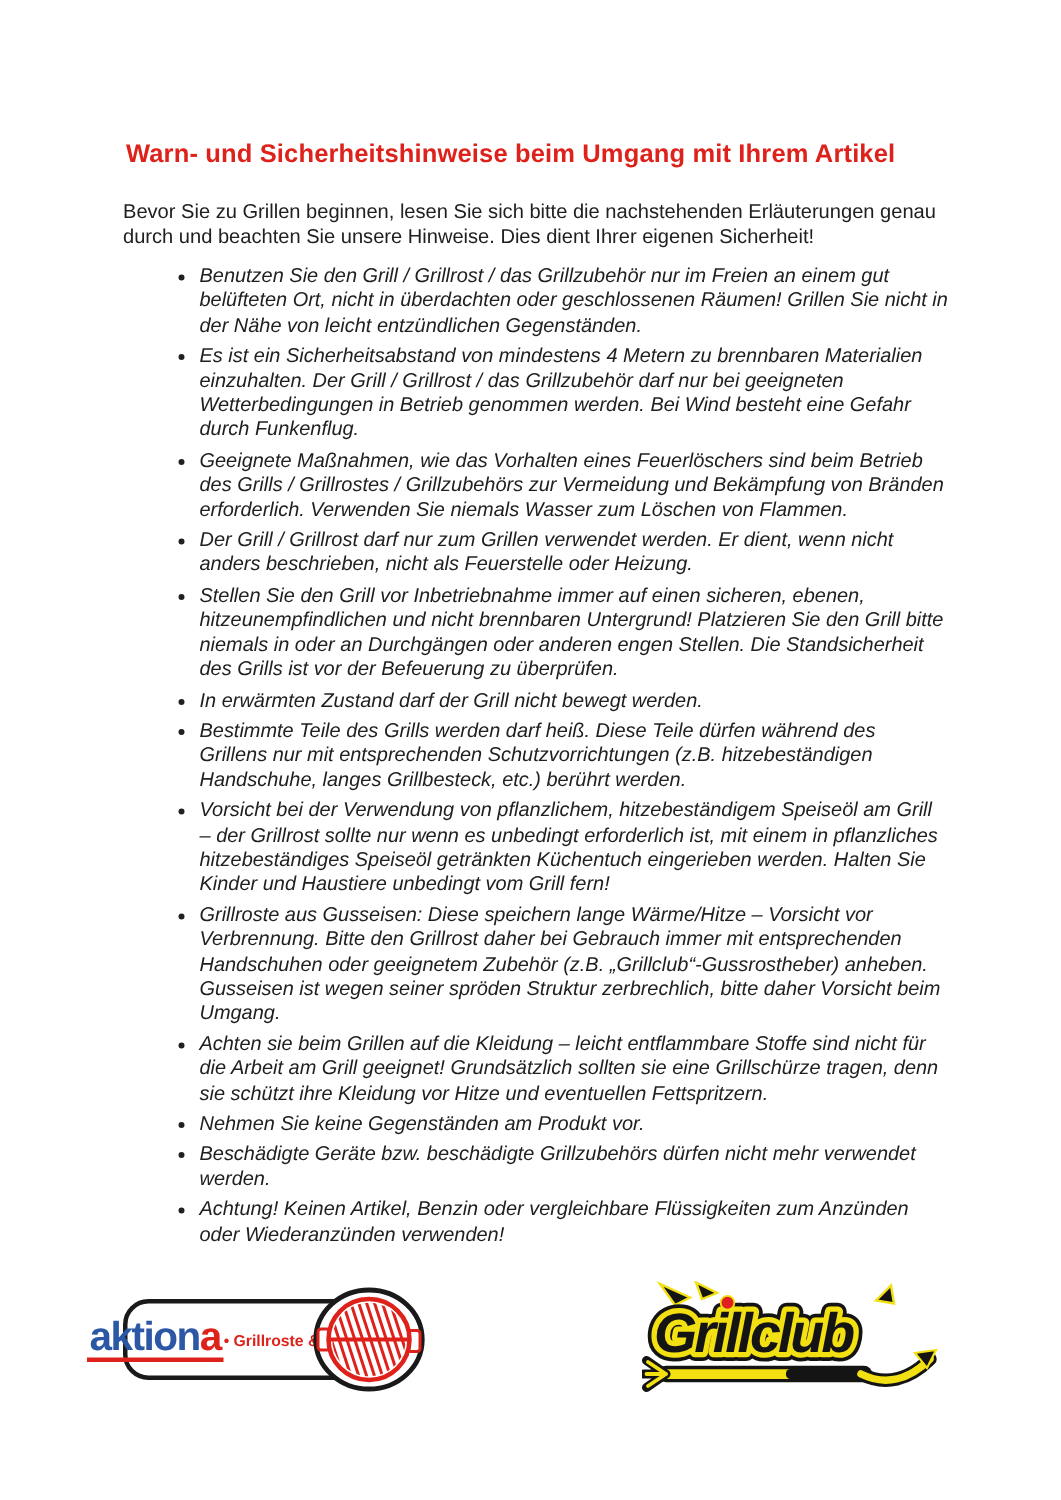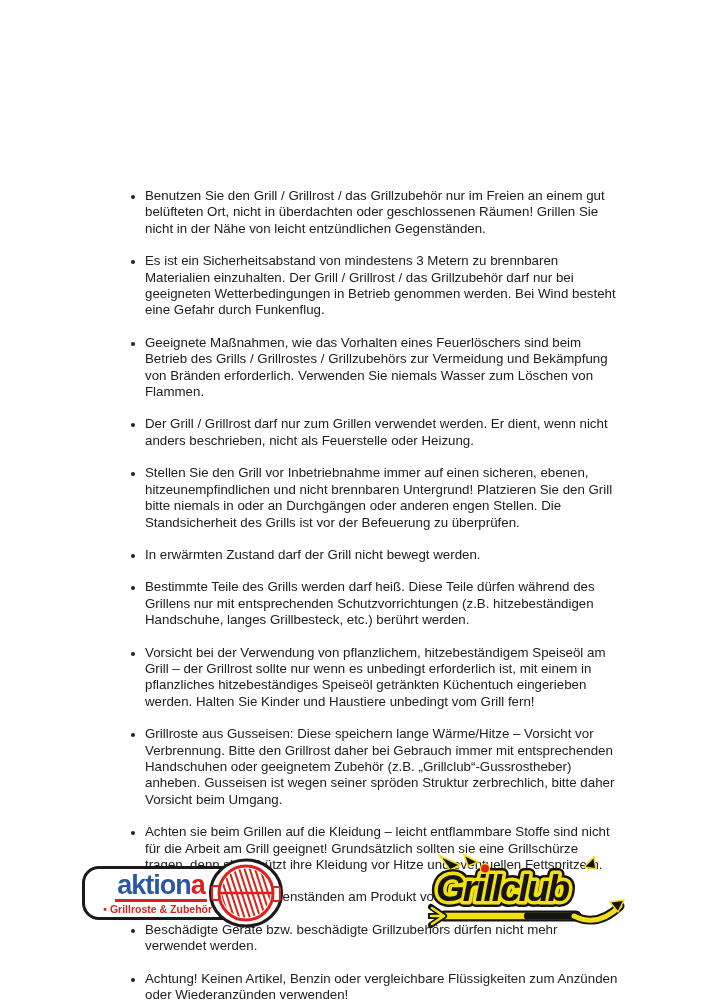--- a/index.html
+++ b/index.html
@@ -24,32 +24,32 @@
     position:absolute;left:82px;top:119px;
     width:552px;
     font-size:13.4px;line-height:17px;
   }
   .doc-list{
     position:absolute;left:82px;top:172px;
     width:554px;
     font-size:13.3px;line-height:16.4px;
   }
   .doc-list ul{margin:0;padding:0 0 0 47px;}
-  .doc-list li{margin:16px;padding:0;}
+  .doc-list li{margin:4px;padding:0;font-style:italic;}
   .doc-list li::marker{font-size:12px;}
 
   
   .aktiona-logo{position:absolute;left:82px;top:858px;width:200px;height:72px;}
   .akt-pill{
     position:absolute;left:0;top:8px;
     width:152px;height:48px;
     background:#fff;
     border:3px solid #1a1a1a;
     border-radius:17px;
-    display:flex;flex-direction:column;align-items:center;justify-content:center;
+    display:flex;flex-direction:row;align-items:center;justify-content:center;
   }
   .akt-word{
     font-weight:bold;font-size:27px;line-height:26px;
     letter-spacing:-1px;
     color:#2b57a5;
     border-bottom:3px solid #de221b;
     padding:0 2px 1px 2px;
   }
   .akt-word .accent{color:#de221b;}
   .akt-tag{
@@ -61,26 +61,28 @@
   .akt-grill{position:absolute;left:126px;top:0;}
 
   
   .grillclub-logo{position:absolute;left:428px;top:854px;width:200px;height:84px;}
 </style>
 </head>
 <body>
 
 <div class="sheet">
 
+  <h1 class="doc-title">Warn- und Sicherheitshinweise beim Umgang mit Ihrem Artikel</h1>
 
+  <p class="doc-intro">Bevor Sie zu Grillen beginnen, lesen Sie sich bitte die nachstehenden Erläuterungen genau durch und beachten Sie unsere Hinweise. Dies dient Ihrer eigenen Sicherheit!</p>
 
   <div class="doc-list">
     <ul>
       <li>Benutzen Sie den Grill / Grillrost / das Grillzubehör nur im Freien an einem gut belüfteten Ort, nicht in überdachten oder geschlossenen Räumen! Grillen Sie nicht in der Nähe von leicht entzündlichen Gegenständen.</li>
-      <li>Es ist ein Sicherheitsabstand von mindestens 3 Metern zu brennbaren Materialien einzuhalten. Der Grill / Grillrost / das Grillzubehör darf nur bei geeigneten Wetterbedingungen in Betrieb genommen werden. Bei Wind besteht eine Gefahr durch Funkenflug.</li>
+      <li>Es ist ein Sicherheitsabstand von mindestens 4 Metern zu brennbaren Materialien einzuhalten. Der Grill / Grillrost / das Grillzubehör darf nur bei geeigneten Wetterbedingungen in Betrieb genommen werden. Bei Wind besteht eine Gefahr durch Funkenflug.</li>
       <li>Geeignete Maßnahmen, wie das Vorhalten eines Feuerlöschers sind beim Betrieb des Grills / Grillrostes / Grillzubehörs zur Vermeidung und Bekämpfung von Bränden erforderlich. Verwenden Sie niemals Wasser zum Löschen von Flammen.</li>
       <li>Der Grill / Grillrost darf nur zum Grillen verwendet werden. Er dient, wenn nicht anders beschrieben, nicht als Feuerstelle oder Heizung.</li>
       <li>Stellen Sie den Grill vor Inbetriebnahme immer auf einen sicheren, ebenen, hitzeunempfindlichen und nicht brennbaren Untergrund! Platzieren Sie den Grill bitte niemals in oder an Durchgängen oder anderen engen Stellen. Die Standsicherheit des Grills ist vor der Befeuerung zu überprüfen.</li>
       <li>In erwärmten Zustand darf der Grill nicht bewegt werden.</li>
       <li>Bestimmte Teile des Grills werden darf heiß. Diese Teile dürfen während des Grillens nur mit entsprechenden Schutzvorrichtungen (z.B. hitzebeständigen Handschuhe, langes Grillbesteck, etc.) berührt werden.</li>
       <li>Vorsicht bei der Verwendung von pflanzlichem, hitzebeständigem Speiseöl am Grill – der Grillrost sollte nur wenn es unbedingt erforderlich ist, mit einem in pflanzliches hitzebeständiges Speiseöl getränkten Küchentuch eingerieben werden. Halten Sie Kinder und Haustiere unbedingt vom Grill fern!</li>
       <li>Grillroste aus Gusseisen: Diese speichern lange Wärme/Hitze – Vorsicht vor Verbrennung. Bitte den Grillrost daher bei Gebrauch immer mit entsprechenden Handschuhen oder geeignetem Zubehör (z.B. „Grillclub“-Gussrostheber) anheben. Gusseisen ist wegen seiner spröden Struktur zerbrechlich, bitte daher Vorsicht beim Umgang.</li>
       <li>Achten sie beim Grillen auf die Kleidung – leicht entflammbare Stoffe sind nicht für die Arbeit am Grill geeignet! Grundsätzlich sollten sie eine Grillschürze tragen, denn sie schützt ihre Kleidung vor Hitze und eventuellen Fettspritzern.</li>
       <li>Nehmen Sie keine Gegenständen am Produkt vor.</li>
       <li>Beschädigte Geräte bzw. beschädigte Grillzubehörs dürfen nicht mehr verwendet werden.</li>

